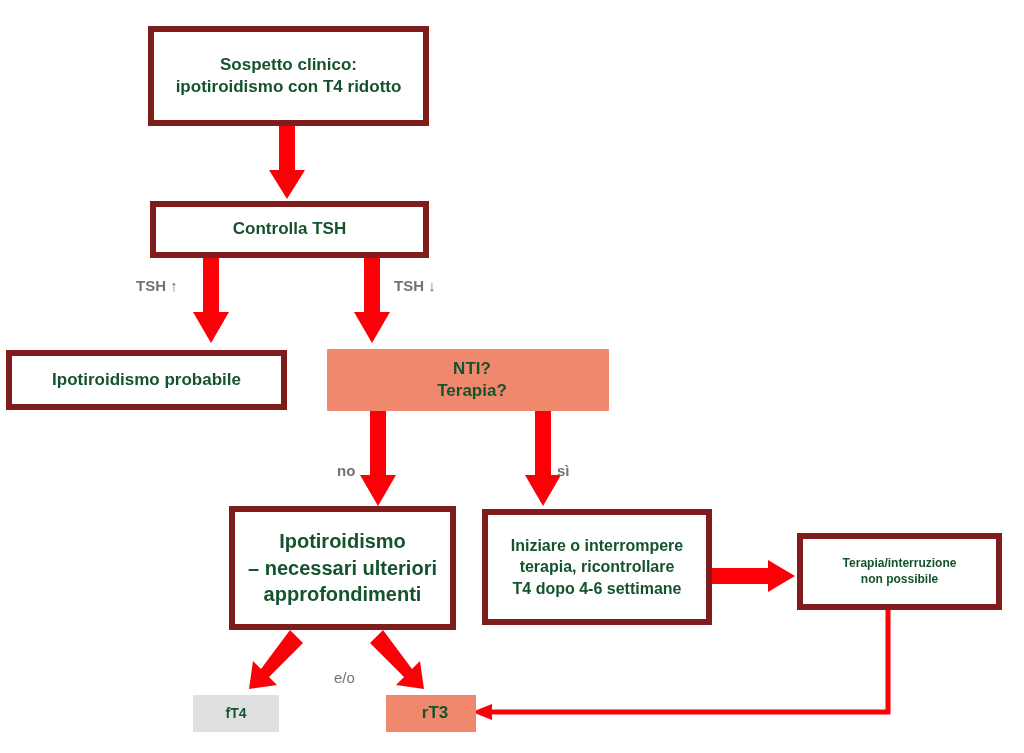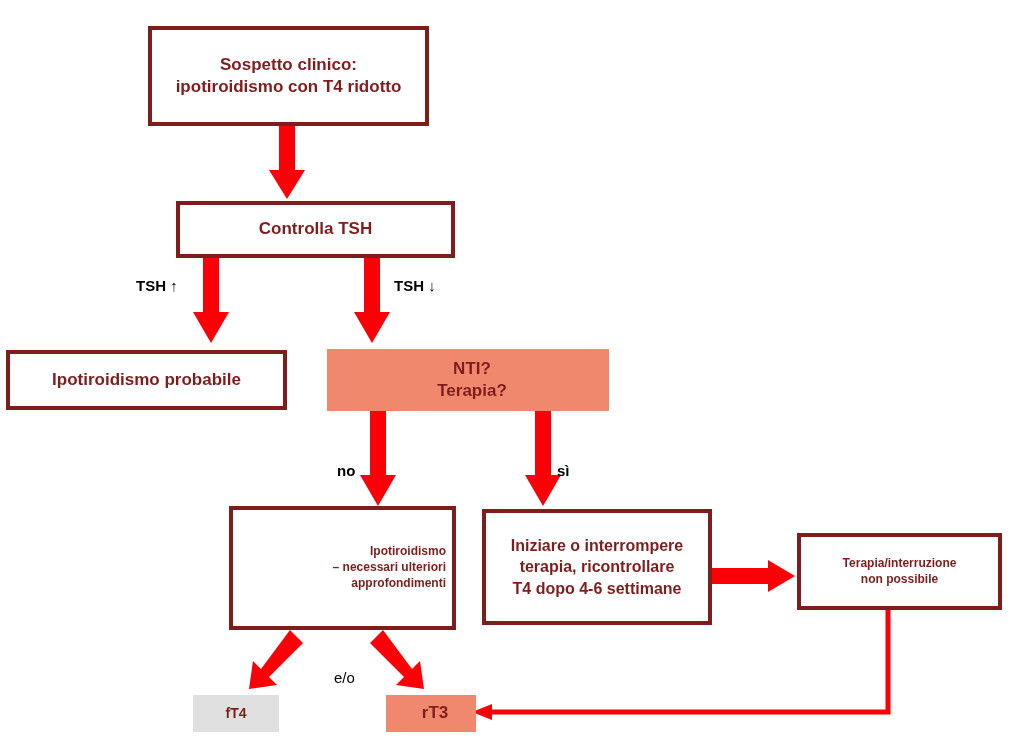--- a/index.html
+++ b/index.html
@@ -11,39 +11,39 @@
     position: relative;
     width: 1024px;
     height: 753px;
     background: #ffffff;
     font-family: "Liberation Sans", sans-serif;
     overflow: hidden;
   }
   .node {
     position: absolute;
     box-sizing: border-box;
-    border: 4px solid #7f1d1d;
+    border: 6px solid #7f1d1d;
     background: #ffffff;
     display: flex;
     align-items: center;
     justify-content: center;
     text-align: center;
     font-weight: bold;
-    color: #7f1d1d;
+    color: #14532d;
     line-height: 1.32;
     z-index: 3;
   }
   .node.salmon { background: #f0886e; border-color: #f0886e; padding-left: 8px; }
   .node.gray   { background: #e0e0e0; border-color: #e0e0e0; }
   .node .txt { width: 100%; padding: 0 6px; }
 
   .edge-label {
     position: absolute;
     font-weight: bold;
-    color: #000000;
+    color: #737373;
     white-space: nowrap;
     z-index: 5;
   }
   .edge-label.plain { font-weight: normal; }
 
   svg.arrows {
     position: absolute;
     left: 0; top: 0;
     width: 1024px;
     height: 753px;
@@ -96,40 +96,40 @@
     </g>
   </svg>
 
   <div class="node" style="left:148px; top:26px; width:281px; height:100px; font-size:17px;">
     <div class="txt">
       <div>Sospetto clinico:</div>
       <div>ipotiroidismo con T4 ridotto</div>
     </div>
   </div>
 
-  <div class="node" style="left:150px; top:201px; width:279px; height:57px; font-size:17px;margin-left:26px;">
+  <div class="node" style="left:150px; top:201px; width:279px; height:57px; font-size:17px;">
     <div class="txt">
       <div>Controlla TSH</div>
     </div>
   </div>
 
   <div class="node" style="left:6px; top:350px; width:281px; height:60px; font-size:17px;">
     <div class="txt">
       <div>Ipotiroidismo probabile</div>
     </div>
   </div>
 
   <div class="node salmon" style="left:327px; top:349px; width:282px; height:62px; font-size:17px;">
     <div class="txt">
       <div>NTI?</div>
       <div>Terapia?</div>
     </div>
   </div>
 
-  <div class="node" style="left:229px; top:506px; width:227px; height:124px; font-size:12px;text-align:right;">
+  <div class="node" style="left:229px; top:506px; width:227px; height:124px; font-size:20px;">
     <div class="txt">
       <div>Ipotiroidismo</div>
       <div>– necessari ulteriori</div>
       <div>approfondimenti</div>
     </div>
   </div>
 
   <div class="node" style="left:482px; top:509px; width:230px; height:116px; font-size:16px;">
     <div class="txt">
       <div>Iniziare o interrompere</div>

